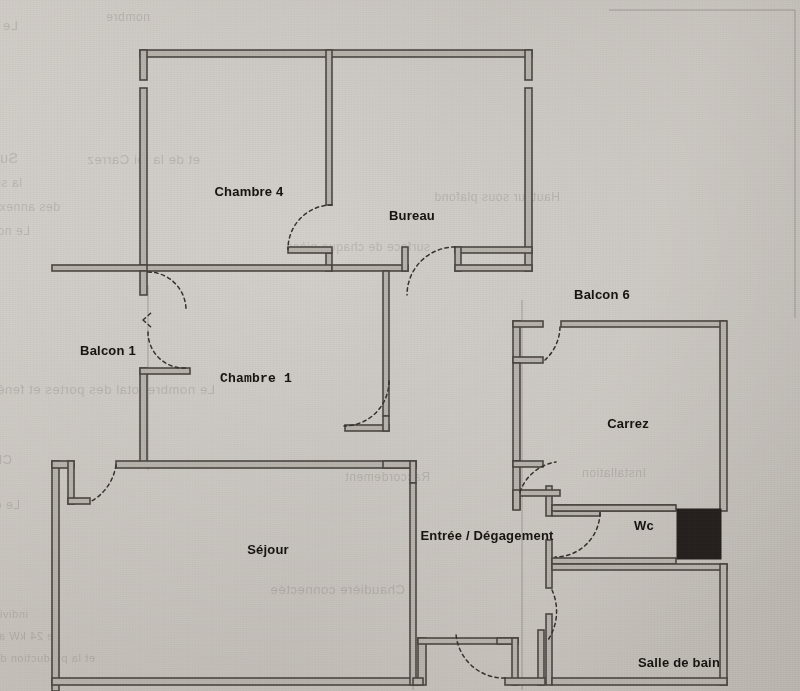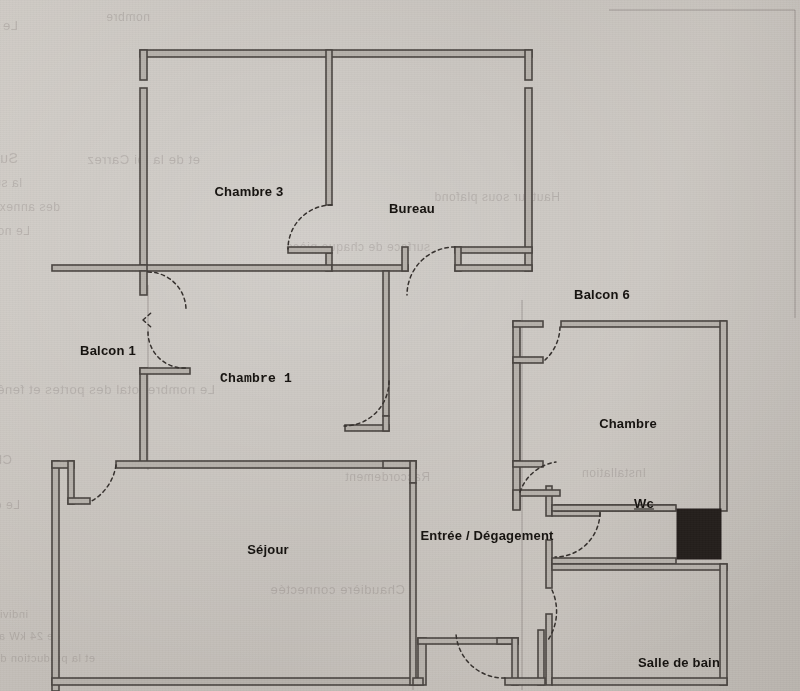--- a/index.html
+++ b/index.html
@@ -235,26 +235,26 @@
 
       <path class="swing" d="M600 513 A 45 45 0 0 1 555 557"></path>
 
       <path class="swing" d="M552 590 A 52 52 0 0 1 548 640"></path>
 
       <path class="swing" d="M505 678 A 48 48 0 0 1 456 634"></path>
     </g>
   </svg>
 
   <div id="labels">
-      <div class="room-label" style="left: 249px; top: 191px;">Chambre 3</div>
-      <div class="room-label" style="left: 412px; top: 208px; text-align: center;">Bureau</div>
+      <div class="room-label" style="left: 249px; top: 191px;">Chambre 4</div>
+      <div class="room-label" style="left: 412px; top: 215px; text-align: center;">Bureau</div>
       <div class="room-label" style="left: 602px; top: 294px;">Balcon 6</div>
       <div class="room-label" style="left: 108px; top: 350px;">Balcon 1</div>
       <div class="room-label" style="left: 256px; top: 378px; font-family: Liberation Mono, monospace;">Chambre 1</div>
-      <div class="room-label" style="left: 628px; top: 423px;">Chambre</div>
-      <div class="room-label" style="left: 644px; top: 503px; text-decoration: underline;">Wc</div>
+      <div class="room-label" style="left: 628px; top: 423px;">Carrez</div>
+      <div class="room-label" style="left: 644px; top: 525px;">Wc</div>
       <div class="room-label" style="left: 487px; top: 535px; text-align: center;">Entrée / Dégagement</div>
       <div class="room-label" style="left: 268px; top: 549px;">Séjour</div>
       <div class="room-label" style="left: 679px; top: 618px; margin-top: 44px;">Salle de bain</div>
     </div>
 
   <div id="grain"></div>
 </div>
 
 </body></html>

